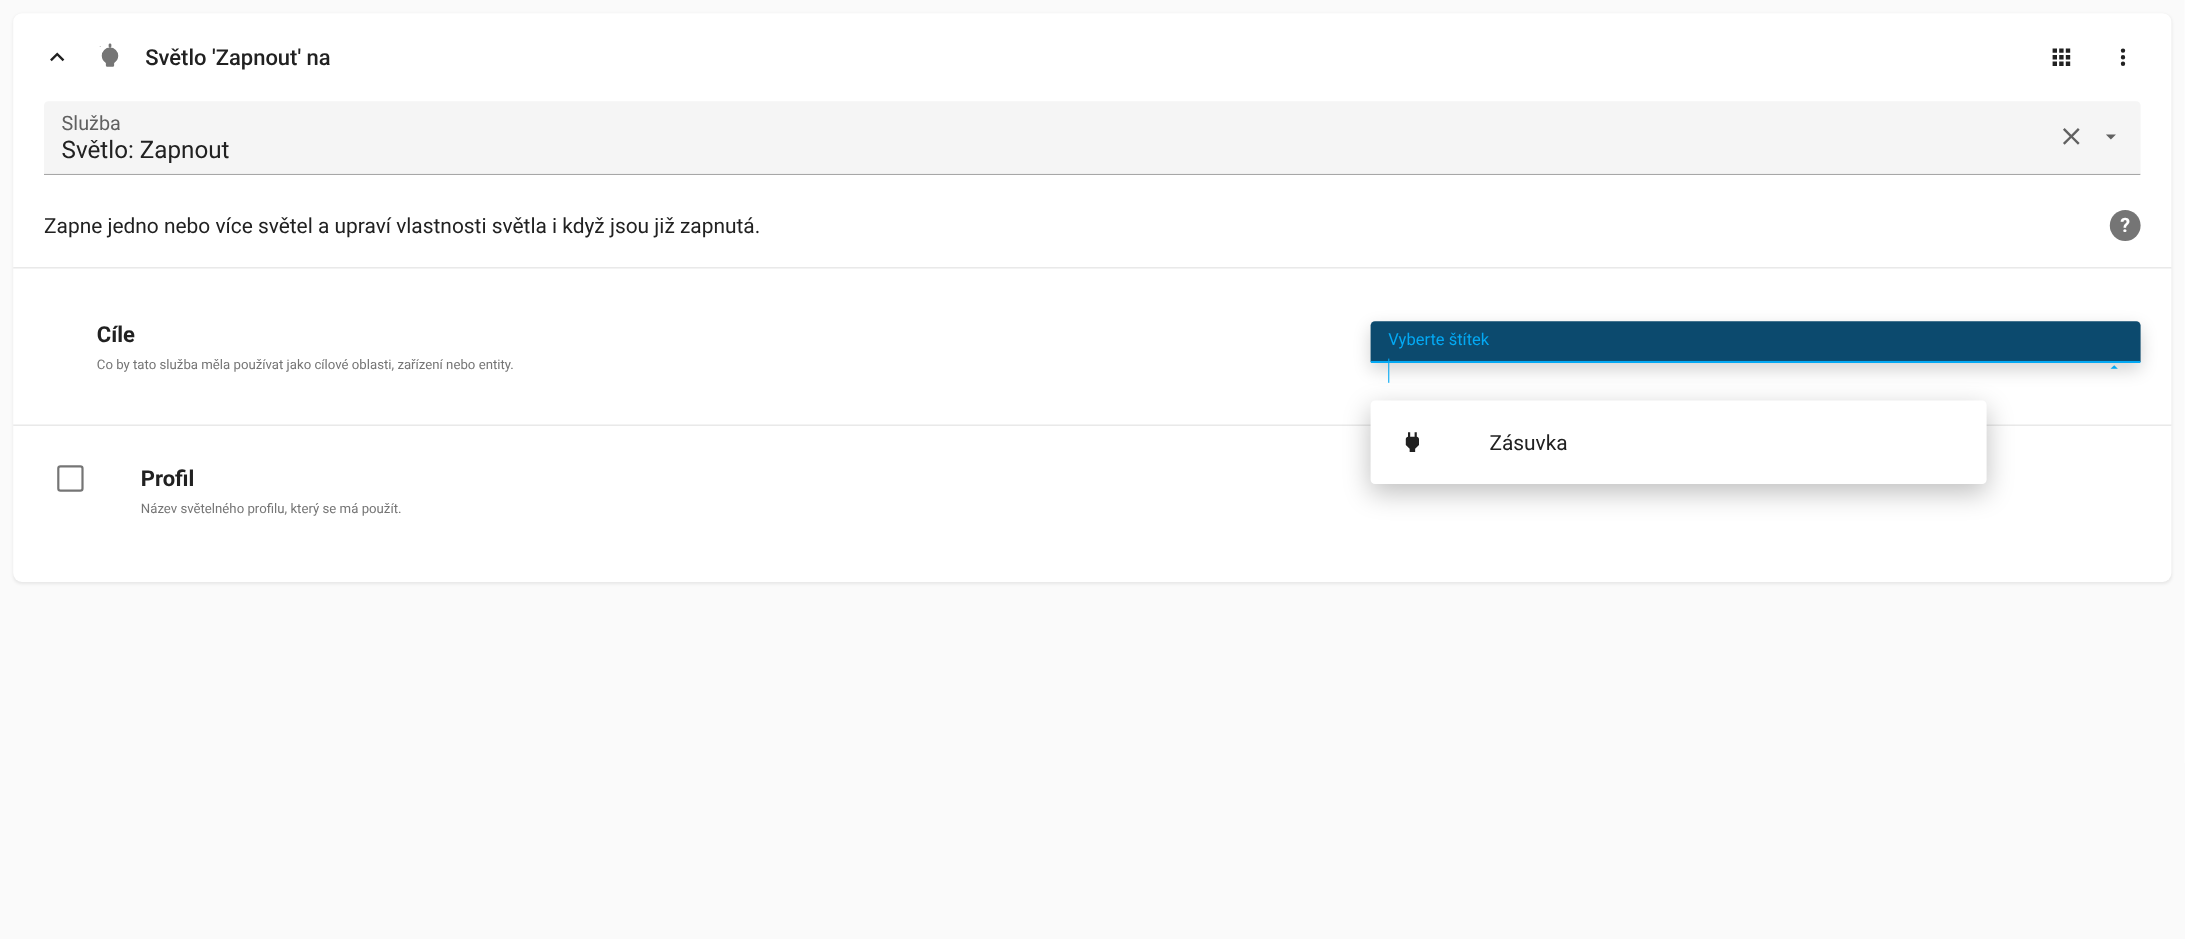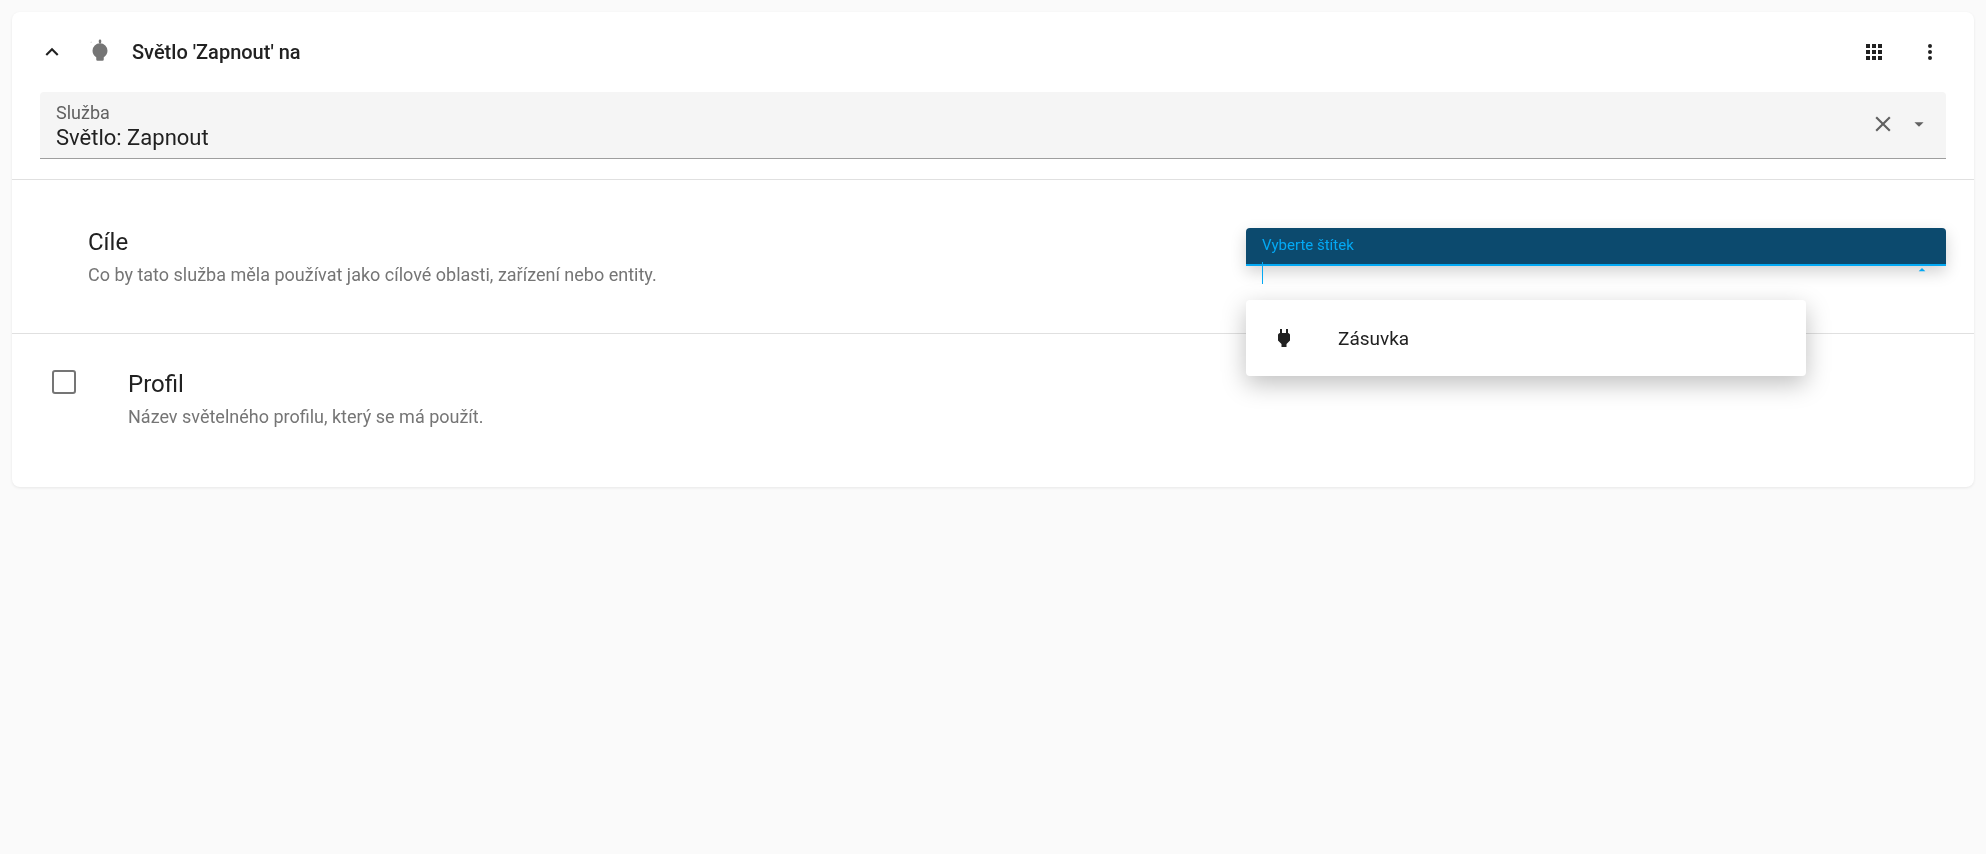--- a/index.html
+++ b/index.html
@@ -107,26 +107,26 @@
       display: flex;
       padding: 48px 28px 48px 28px;
       gap: 40px;
       position: relative;
     }
     .row-left {
       flex: 1;
       padding-left: 48px;
     }
     .row-title {
-      font-size: 24px;
-      font-weight: 400;
+      font-size: 20px;
+      font-weight: 700;
       margin-bottom: 8px;
     }
     .row-subtitle {
-      font-size: 18px;
+      font-size: 12px;
       color: #757575;
     }
     .row-right {
       width: 700px;
       position: relative;
     }
     .target-box {
       position: relative;
     }
     .target-input {
@@ -171,21 +171,21 @@
       background: #fff;
       border-radius: 4px;
       box-shadow: 0 8px 24px rgba(0,0,0,0.25);
       padding: 8px 0;
       z-index: 10;
     }
     .dropdown-item {
       display: flex;
       align-items: center;
       padding: 18px 24px;
-      gap: 40px;
+      gap: 56px;
       cursor: pointer;
     }
     .dropdown-icon { width: 28px; display: flex; justify-content: center; }
     .dropdown-label { font-size: 19px; }
 
     .row.profile {
       padding: 36px 28px 60px 28px;
     }
     .checkbox {
       width: 24px; height: 24px;
@@ -245,20 +245,24 @@
         </span>
         <span class="clickable">
           <svg width="22" height="22" viewBox="0 0 24 24">
               <path d="M7 10l5 5 5-5z"></path>
             </svg>
         </span>
       </div>
     </div>
   </div>
 
+  <div class="desc-section">
+    <div class="desc-text">Zapne jedno nebo více světel a upraví vlastnosti světla i když jsou již zapnutá.</div>
+    <div class="help-icon">?</div>
+  </div>
 
   <div class="divider"></div>
 
   <div class="row">
     <div class="row-left">
       <div class="row-title">Cíle</div>
       <div class="row-subtitle">Co by tato služba měla používat jako cílové oblasti, zařízení nebo entity.</div>
     </div>
     <div class="row-right">
       <div class="target-box">

